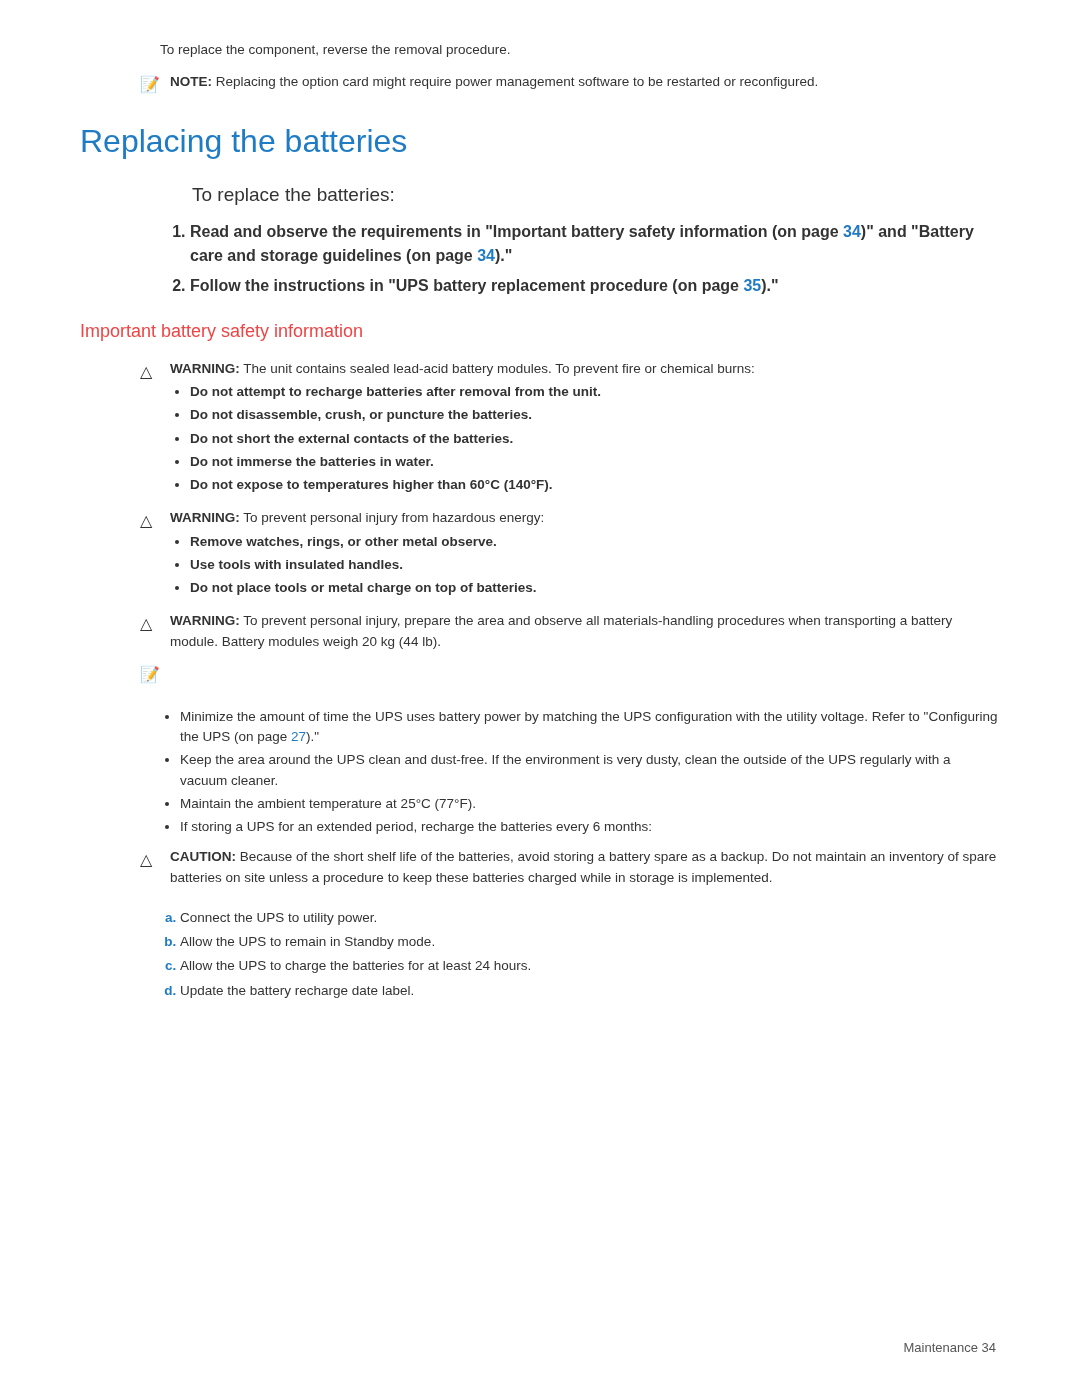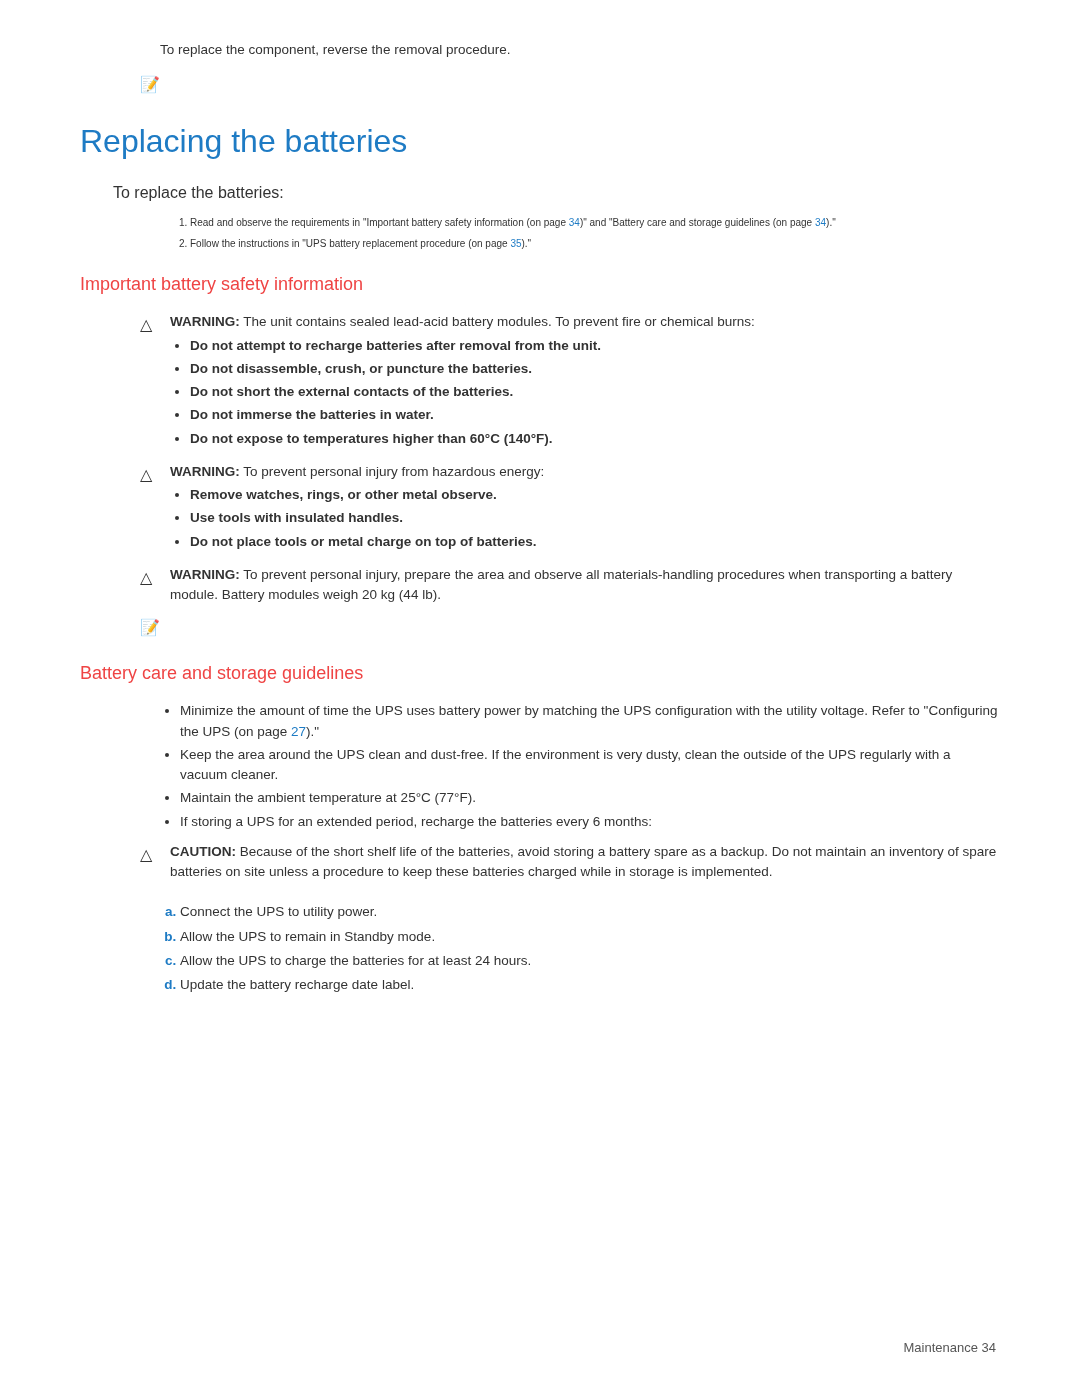--- a/index.html
+++ b/index.html
@@ -47,31 +47,32 @@
       border-bottom: none;
     }
     h2.subsection-title {
       font-size: 18px;
       font-weight: 400;
       color: #ef4444;
       margin-bottom: 14px;
       margin-top: 20px;
     }
     .intro-para {
-      margin-left: 33px;
+      margin-left: 112px;
       margin-bottom: 10px;
-      font-size: 16px;
+      font-size: 19px;
     }
     ol.main-list {
       margin-left: 110px;
       margin-bottom: 14px;
     }
     ol.main-list li {
-      font-size: 10px;
+      font-size: 16px;
       margin-bottom: 6px;
+      font-weight: bold;
     }
     ol.main-list li a, .link {
       color: #1e7bc4;
       text-decoration: none;
     }
     .warning-block {
       display: flex;
       align-items: flex-start;
       margin-left: 60px;
       margin-bottom: 10px;
@@ -146,20 +147,24 @@
   </style>
 </head>
 <body>
 
 <div>
 
   <p class="intro-text">To replace the component, reverse the removal procedure.</p>
 
   <div class="note-block">
     <span class="note-icon">📝</span>
+    <span class="note-text">
+      <span class="note-label">NOTE:</span>
+      <span>Replacing the option card might require power management software to be restarted or reconfigured.</span>
+    </span>
   </div>
 
   <h1 class="section-title">Replacing the batteries</h1>
 
   <p class="intro-para">To replace the batteries:</p>
 
   <ol class="main-list">
     <li>
       Read and observe the requirements in "Important battery safety information (on page <a class="link">34</a>)" and "Battery care and storage guidelines (on page <a class="link">34</a>)."
     </li>
@@ -203,21 +208,20 @@
     <div class="warning-content">
       <span class="warning-label">WARNING:</span>
       <span> To prevent personal injury, prepare the area and observe all materials-handling procedures when transporting a battery module. Battery modules weigh 20 kg (44 lb).</span>
     </div>
   </div>
 
   <div class="note-block" style="margin-top:10px;">
     <span class="note-icon">📝</span>
   </div>
 
-  <h2 class="subsection-title">Battery care and storage guidelines</h2>
 
   <ul class="bullet-list normal" style="margin-left: 100px; font-weight: normal;">
     <li>
       Minimize the amount of time the UPS uses battery power by matching the UPS configuration with the utility voltage. Refer to "Configuring the UPS (on page <a class="link">27</a>)."
     </li>
     <li>
       Keep the area around the UPS clean and dust-free. If the environment is very dusty, clean the outside of the UPS regularly with a vacuum cleaner.
     </li>
     <li>
       Maintain the ambient temperature at 25°C (77°F).

